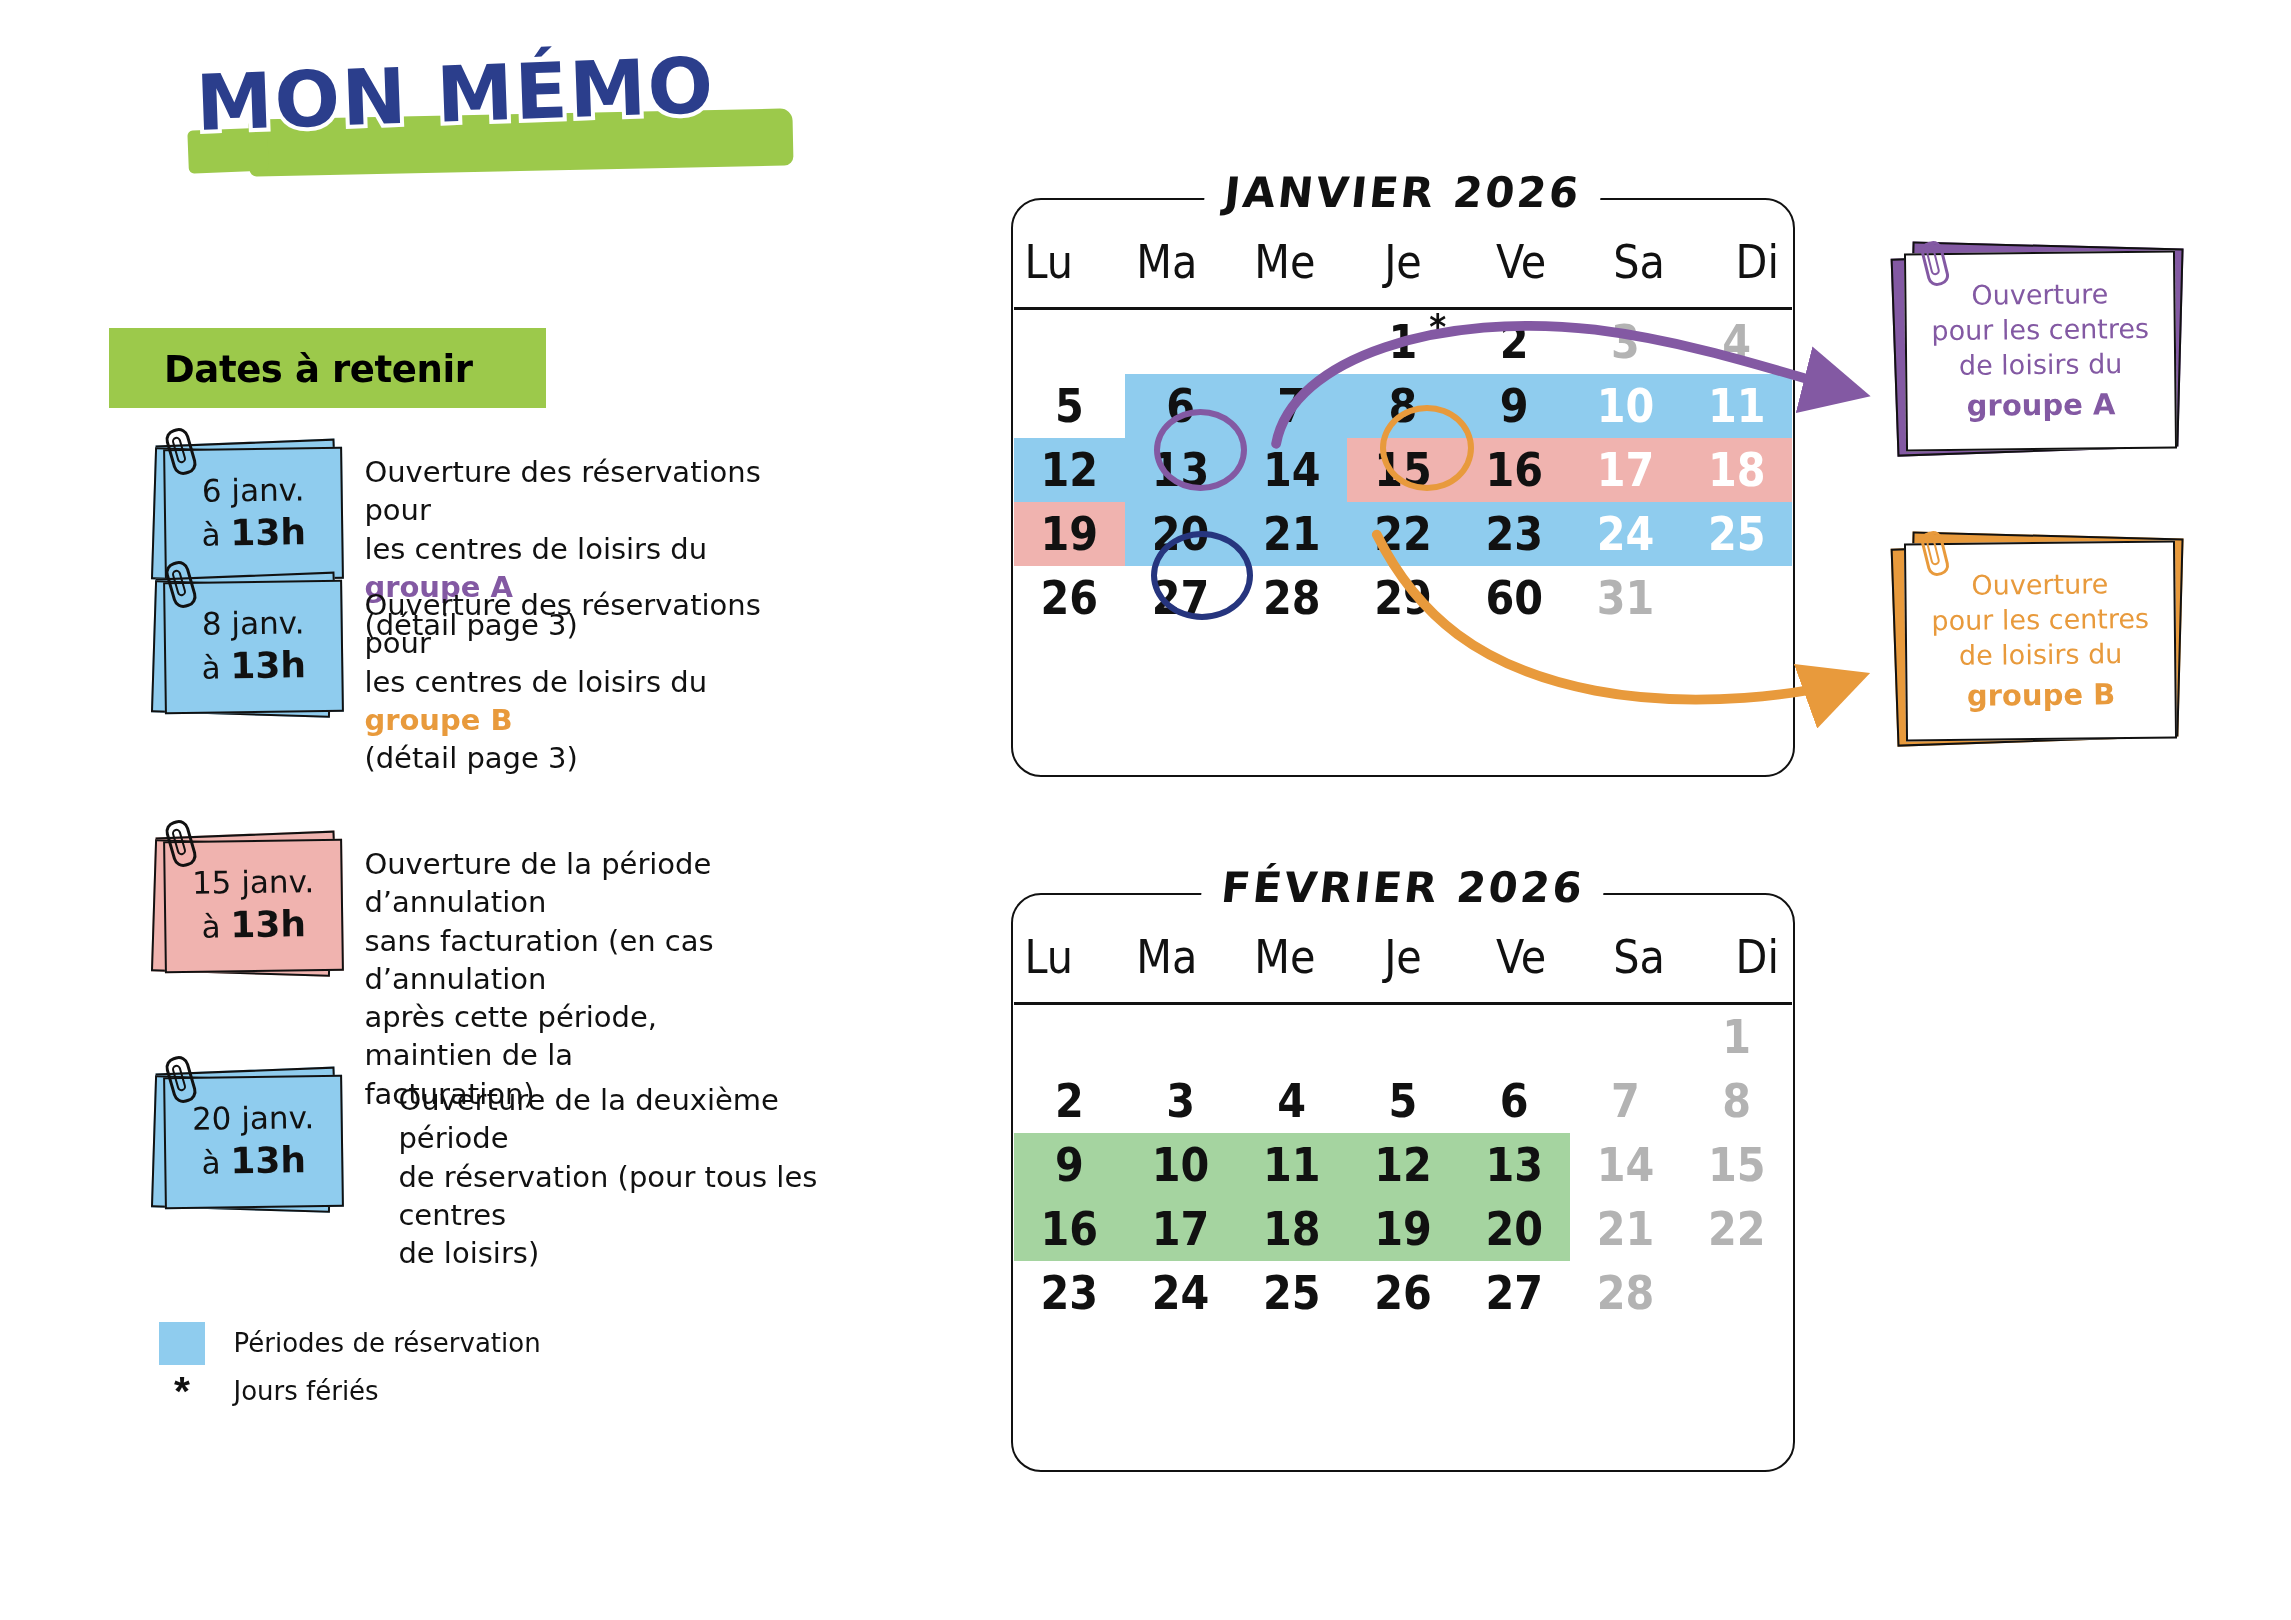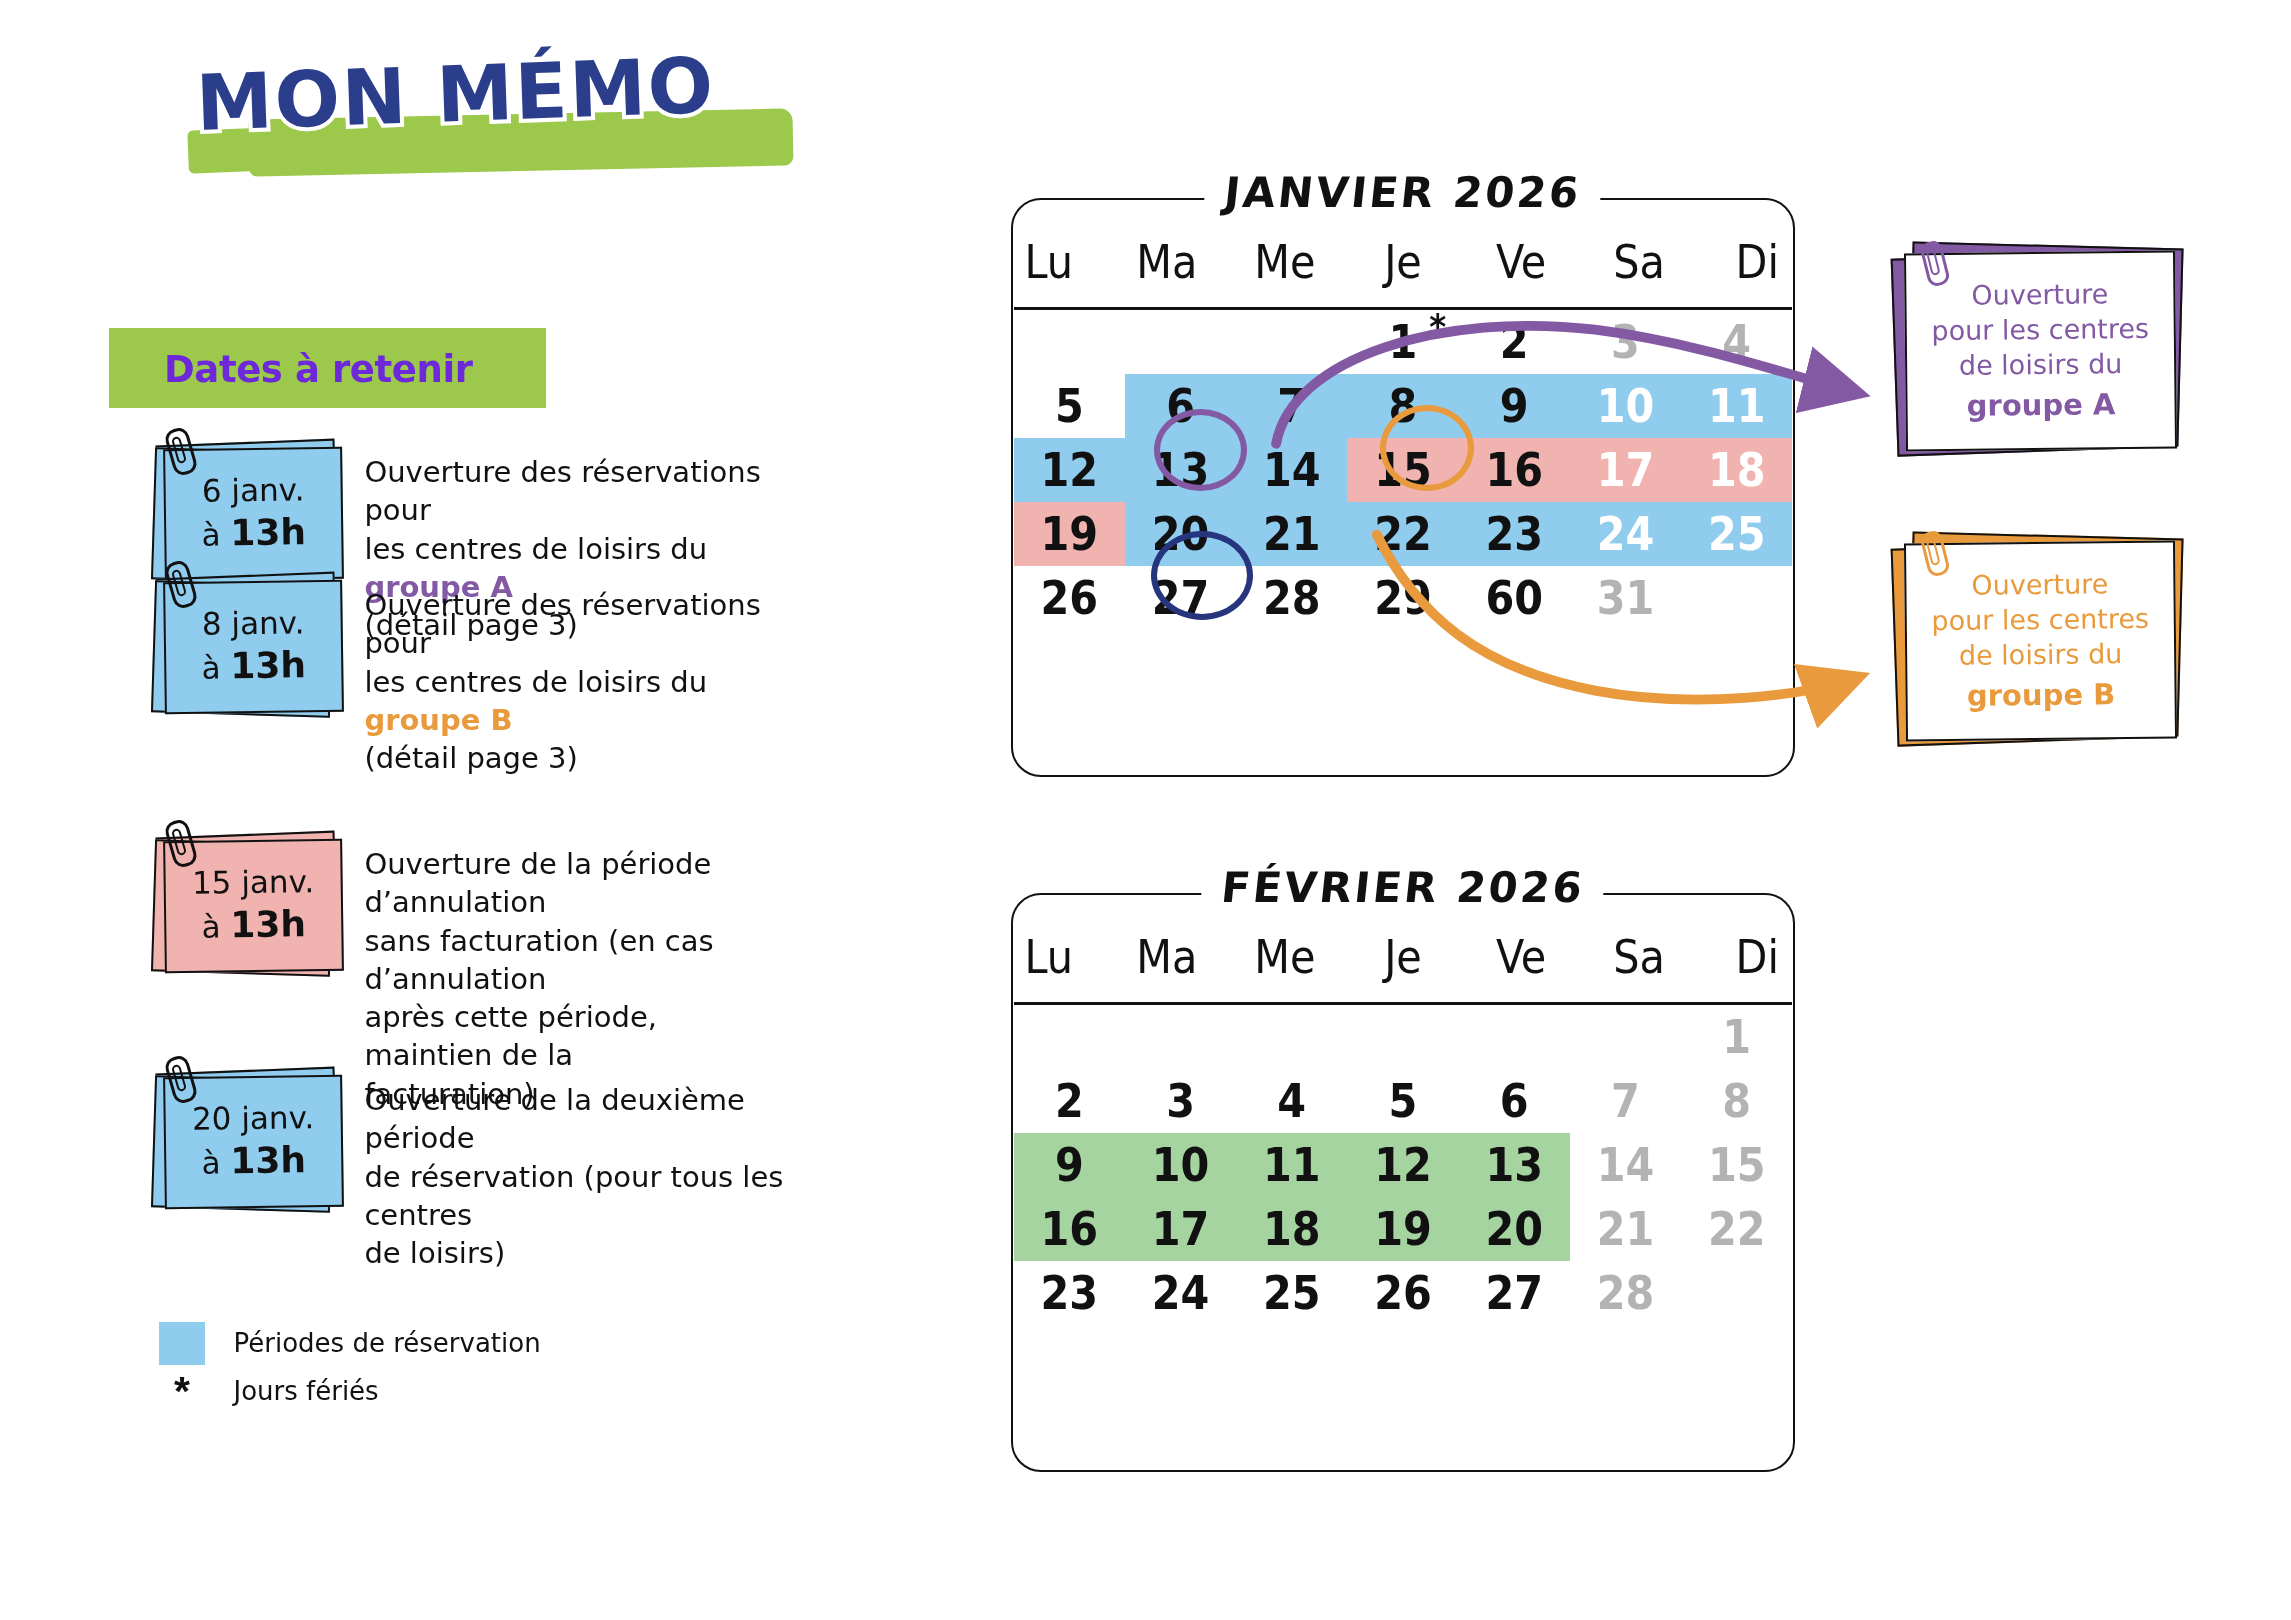--- a/index.html
+++ b/index.html
@@ -43,21 +43,21 @@
     white-space:nowrap;letter-spacing:-0.4px;
   }
 
   .dates-banner{
     position:absolute;left:109px;top:328px;width:437px;height:80px;
     background:#9CC94B;
   }
   .dates-banner span{
     position:absolute;left:55px;top:19.6px;
     font-family:"DejaVu Sans", sans-serif;
-    font-size:37px;font-weight:700;color:#6d28d9;
+    font-size:37px;font-weight:700;color:#000000;
     letter-spacing:-0.4px;
   }
 
   
   .item{position:absolute;display:flex;}
   .note{
     position:relative;width:192px;height:143px;flex:none;
   }
   .note .c3{
     position:absolute;left:7.1px;top:5.3px;width:175px;height:128px;
@@ -238,21 +238,21 @@
             <div class="c3"></div>
             <div class="c2"></div>
             <div class="c1">
               <div class="ln1">15 janv.</div>
               <div class="ln2">à <b>13h</b></div>
             </div>
             <div class="clip"></div>
           </div>
           <div class="desc">Ouverture de la période d’annulation<br>sans facturation (en cas d’annulation<br>après cette période, maintien de la<br>facturation)</div>
         </div>
-        <div class="item" style="left: 151px; top: 1065px;">
+        <div class="item" style="left: 151px; top: 1065px; gap: 34px;">
           <div class="note blue">
             <div class="c3"></div>
             <div class="c2"></div>
             <div class="c1">
               <div class="ln1">20 janv.</div>
               <div class="ln2">à <b>13h</b></div>
             </div>
             <div class="clip"></div>
           </div>
           <div class="desc">Ouverture de la deuxième période<br>de réservation (pour tous les centres<br>de loisirs)</div>

